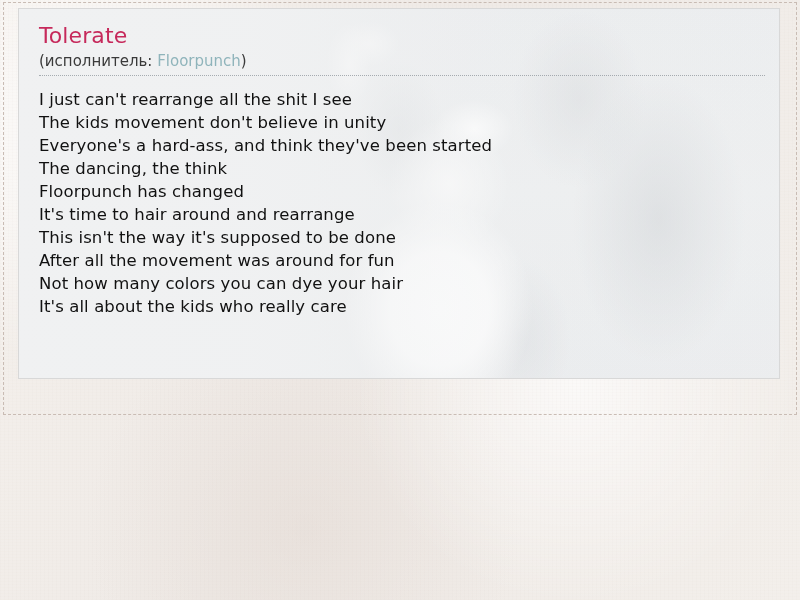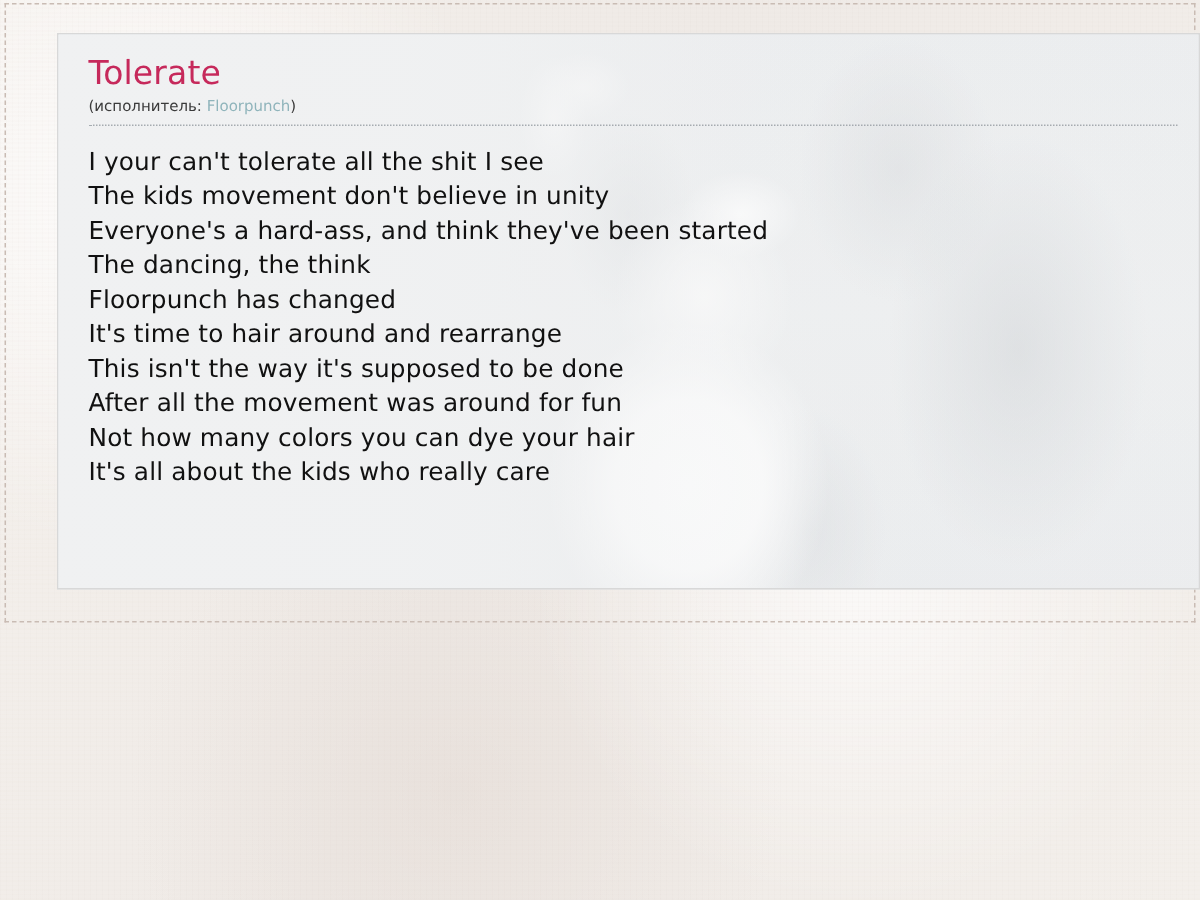--- a/index.html
+++ b/index.html
@@ -48,28 +48,27 @@
     border: 1px dashed #c9bcb4;
     border-top-color: #c9bcb4;
     box-sizing: border-box;
     pointer-events: none;
   }
 
   
   #lyrics-panel {
     position: absolute;
     left: 18px;
-    top: 22px;
+    top: 8px;
     width: 762px;
     height: 371px;
     box-sizing: border-box;
     border: 1px solid #d8d8d8;
     background-color: #ebedef;
     overflow: hidden;
-    margin-left: 20px;
   }
   #panel-photo {
     position: absolute;
     inset: 0;
     pointer-events: none;
     background-color: #e9ebed;
     background-image:
       
       radial-gradient(ellipse 130px 150px at 420px 300px, #ffffff 0%, #fdfdfd 38%, rgba(255,255,255,0) 72%),
       radial-gradient(ellipse 85px 95px at 430px 175px, #fbfbfb 0%, rgba(251,251,251,0) 70%),
@@ -102,21 +101,21 @@
   #song-title {
     margin: 0;
     font-size: 22px;
     font-weight: normal;
     line-height: 1.15;
     color: #c6295b;
     letter-spacing: 0.1px;
   }
   #song-subtitle {
     margin: 4px 0 0 0;
-    font-size: 10px;
+    font-size: 15px;
     color: #3a3a3a;
     line-height: 1.2;
   }
   #artist-link {
     color: #8fb4bb;
     text-decoration: none;
   }
   #header-divider {
     margin: 5px 0 0 0;
     height: 0;
@@ -152,21 +151,21 @@
 
   <div id="panel-content">
 
     <h1 id="song-title">Tolerate</h1>
 
     <p id="song-subtitle"><span>(исполнитель: </span><a href="#" id="artist-link">Floorpunch</a><span>)</span></p>
 
     <hr id="header-divider">
 
     <ul id="lyrics-body">
-      <li>I your can't tolerate all the shit I see</li>
+      <li>I just can't rearrange all the shit I see</li>
       <li>The kids movement don't believe in unity</li>
       <li>Everyone's a hard-ass, and think they've been started</li>
       <li>The dancing, the think</li>
       <li>Floorpunch has changed</li>
       <li>It's time to hair around and rearrange</li>
       <li>This isn't the way it's supposed to be done</li>
       <li>After all the movement was around for fun</li>
       <li>Not how many colors you can dye your hair</li>
       <li>It's all about the kids who really care</li>
     </ul>

